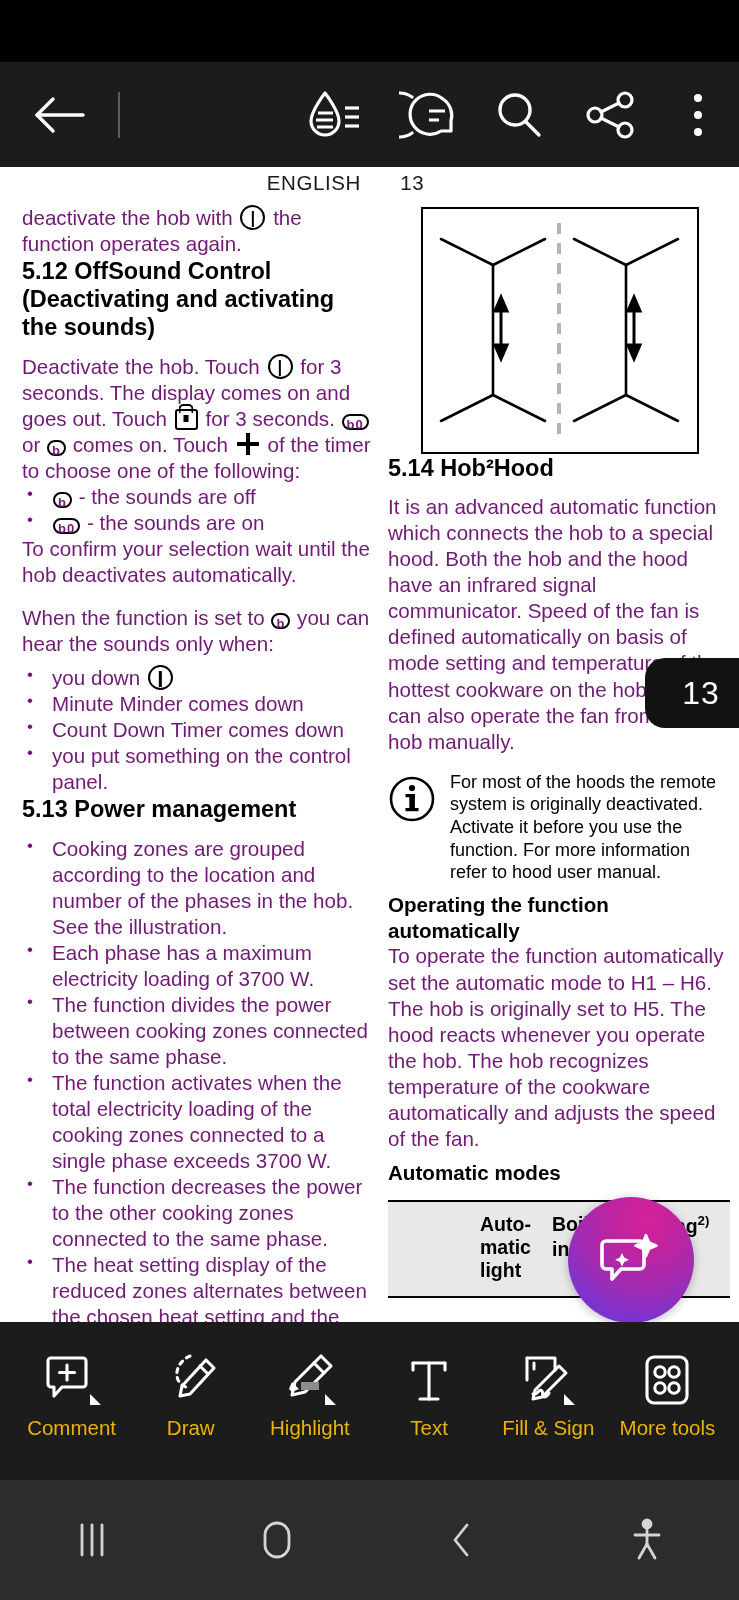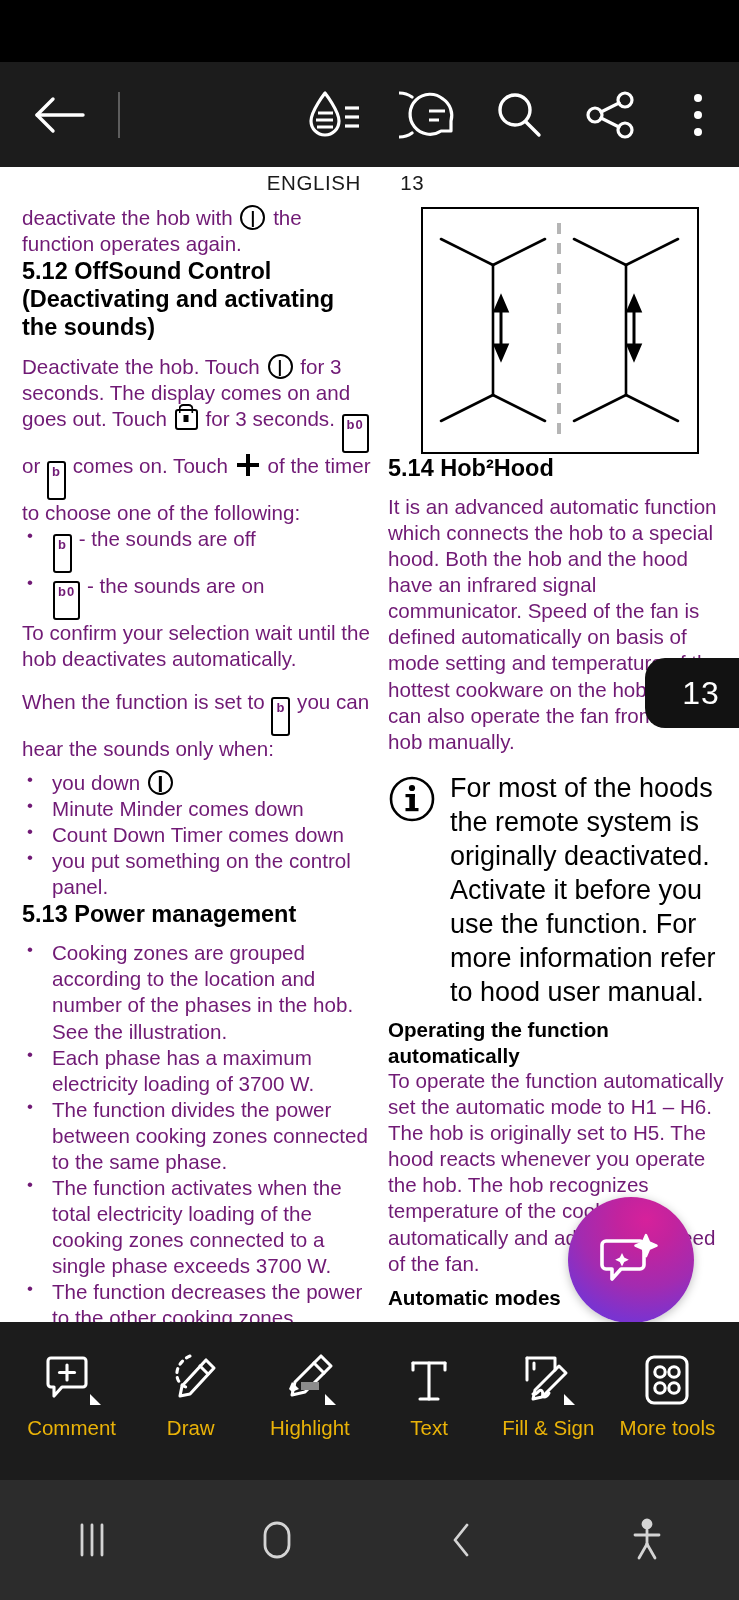--- a/index.html
+++ b/index.html
@@ -65,22 +65,22 @@
   }
   ul.body li::before {
     content:"\2022"; position:absolute; left:5px; top:-1px; font-size:17px;
   }
   .gap { height:17px; }
   .gap-sm { height:8px; }
 
   
   .sym {
     display:inline-block; vertical-align:-3px;
-    border:2.2px solid #000; border-radius:3px;
-    font-size:13px; line-height:17px; height:39px;
+    border:2.2px solid #000; border-radius:8px;
+    font-size:13px; line-height:17px; height:16px;
     padding:0 3px; font-family:"Liberation Sans", sans-serif;
     letter-spacing:1px; font-weight:600; margin:0 1px;
   }
   .sym-onoff {
     display:inline-block; vertical-align:-5px;
     width:25px; height:25px; border:2.3px solid #000; border-radius:50%;
     position:relative; margin:0 2px;
   }
   .sym-onoff::after {
     content:""; position:absolute; left:50%; top:4px;
@@ -112,21 +112,21 @@
 
   
   .diagram {
     width:278px; height:247px; border:2.6px solid #000;
     margin:2px 0 0 33px; position:relative; background:#fff;
   }
 
   
   .note { display:flex; margin-top:16px; }
   .note-ic { width:62px; flex:0 0 62px; padding-top:4px; }
-  .note-body { font-size:27px; line-height:1.26; }
+  .note-body { font-size:18px; line-height:1.26; }
 
   
   table.modes {
     width:342px; border-collapse:collapse; margin-top:14px;
     background:#e8e8e8; font-size:19.5px;
   }
   table.modes th, table.modes td {
     text-align:left; vertical-align:top; padding:9px 4px 9px 0;
     line-height:1.2; font-weight:normal;
   }

